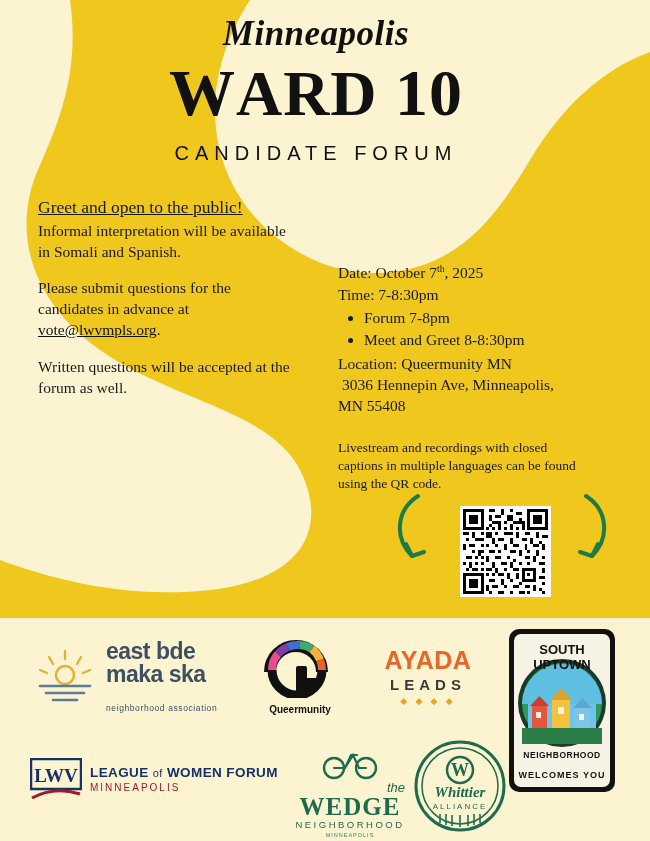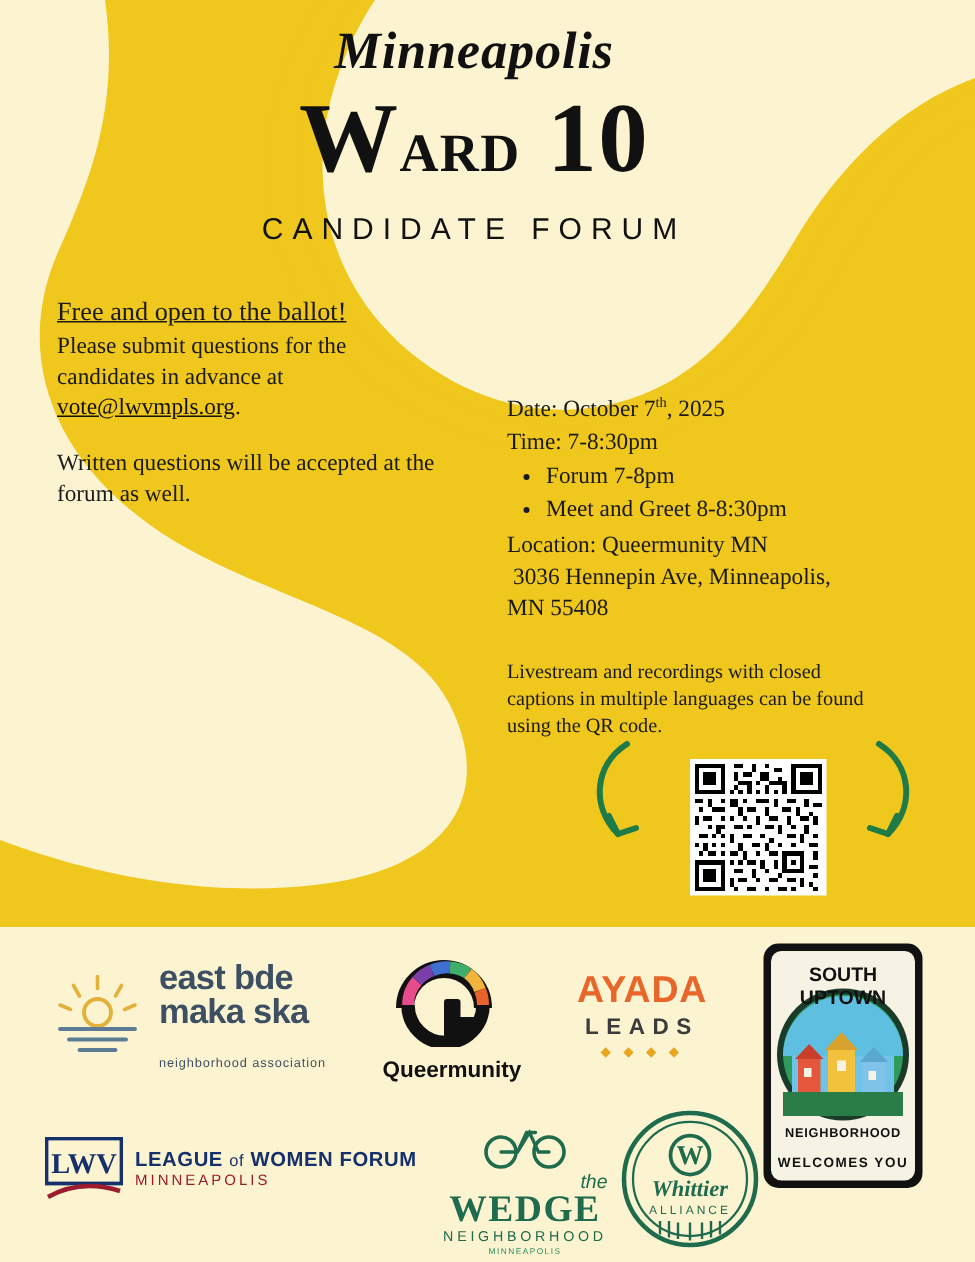--- a/index.html
+++ b/index.html
@@ -53,21 +53,21 @@
   .ward {
     font-family: "Liberation Serif", serif;
     font-weight: bold;
     font-size: 66px;
     line-height: 1.05;
     letter-spacing: 1px;
     margin-top: 4px;
     color: #111;
   }
   .ward .small-caps {
-    font-size: 36px;
+    font-size: 64px;
   }
   .subtitle {
     font-family: "Liberation Sans", sans-serif;
     font-size: 20px;
     letter-spacing: 6px;
     margin-top: 14px;
     color: #111;
   }
 
   
@@ -164,21 +164,21 @@
     margin-left: 8px;
   }
   .ebms .t1 { font-size: 23px; font-weight: bold; line-height: 1.02; letter-spacing: -0.5px;}
   .ebms .t2 { font-size: 8.5px; letter-spacing: 0.6px; margin-top: 16px; }
 
   
   .queer { left: 255px; top: 18px; width: 90px; text-align: center; }
   .queer .qname {
     font-family: "Liberation Sans", sans-serif;
     font-weight: bold;
-    font-size: 15px;
+    font-size: 10px;
     margin-top: 2px;
     color: #111;
   }
 
   
   .ayada { left: 368px; top: 30px; width: 120px; text-align: center; }
   .ayada .a1 {
     font-family: "Liberation Sans", sans-serif;
     font-weight: bold;
     font-size: 25px;
@@ -255,21 +255,22 @@
       <div class="city">Minneapolis</div>
       <div class="ward">
         <span>W</span><span class="small-caps">ARD</span> <span>10</span>
       </div>
       <div class="subtitle">CANDIDATE FORUM</div>
     </div>
 
     <div class="columns">
 
       <div class="col-left">
-        <div class="headline">Free and open to the ballot!</div>
+        <div class="headline">Greet and open to the public!</div>
+        <p class="para">Informal interpretation will be available in Somali and Spanish.</p>
         <p class="para"><span>Please submit questions for the candidates in advance at </span><a class="mail" href="#">vote@lwvmpls.org</a><span>.</span></p>
         <p class="para">Written questions will be accepted at the forum as well.</p>
       </div>
 
       <div class="col-right">
         <p class="details-line"><span>Date: October 7</span><sup>th</sup><span>, 2025</span></p>
         <p class="details-line">Time: 7-8:30pm</p>
         <ul class="bullets">
           <li>Forum 7-8pm</li>
           <li>Meet and Greet 8-8:30pm</li>

